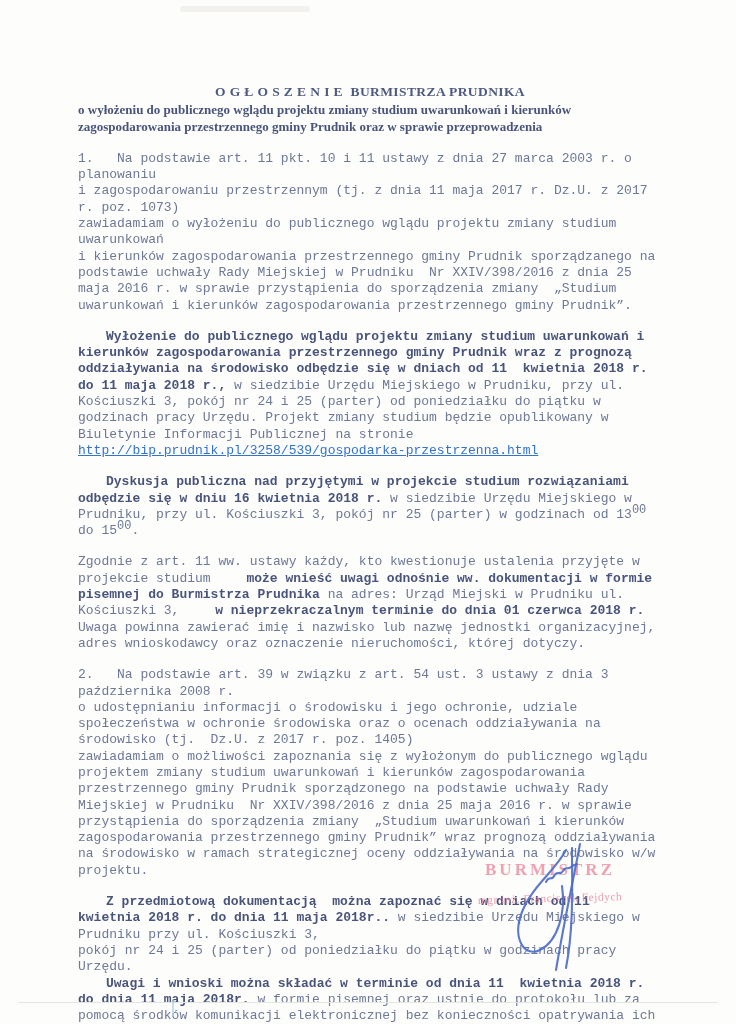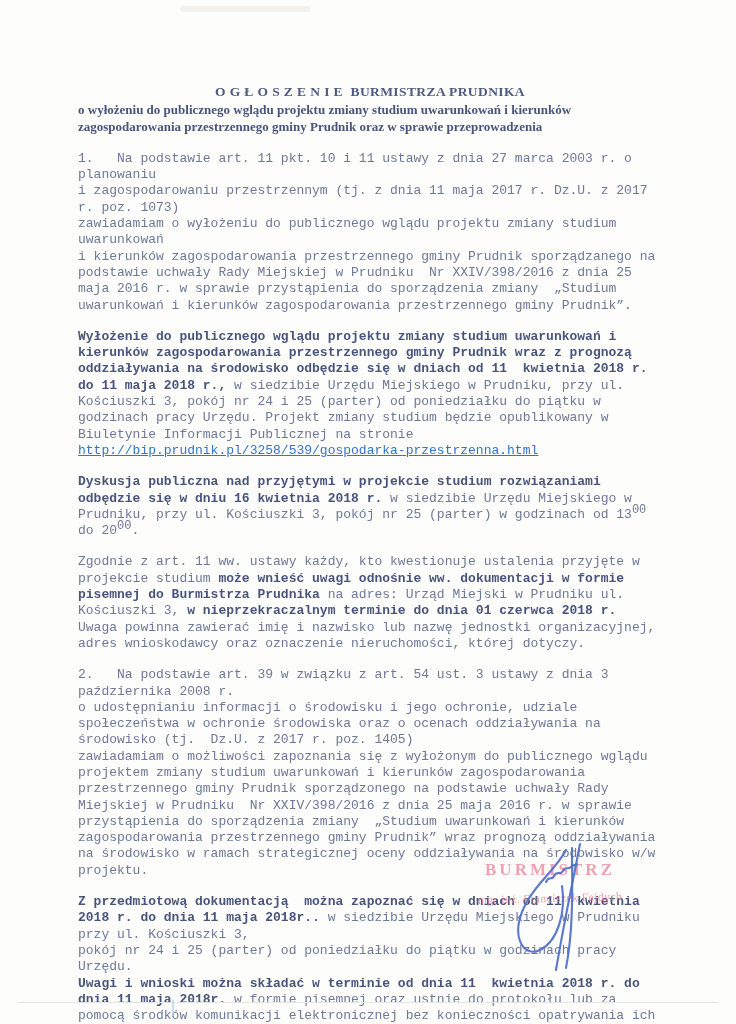--- a/index.html
+++ b/index.html
@@ -35,21 +35,21 @@
     margin:0 0 2px 0;
     letter-spacing:.4px;
   }
   .doc-subtitle{
     font-weight:bold;
     color:var(--bold);
     margin-bottom:16px;
   }
   .para{margin-bottom:15px;font-family:Liberation Mono, monospace;}
   .para span{color:var(--text);}
-  .para .b{font-weight:bold;color:var(--bold);}
+  .para .b{font-weight:bold;color:var(--bold);margin-left:28px;}
   .doc-link{
     color:var(--link);
     text-decoration:underline;
   }
   .doc-link.b{font-weight:bold;}
   sup{font-size:12px;line-height:0;}
   
   .signature{
     position:absolute;
     left:460px;top:852px;
@@ -106,21 +106,21 @@
 <div class="page">
 
   <div class="scan-smudge"></div>
 
   <div class="content">
     <h1 class="doc-title">O G Ł O S Z E N I E&nbsp; BURMISTRZA PRUDNIKA</h1>
     <div class="doc-subtitle"><span class="b">o wyłożeniu do publicznego wglądu projektu zmiany studium uwarunkowań i kierunków zagospodarowania przestrzennego gminy Prudnik oraz w sprawie przeprowadzenia</span><br></div>
     <div>
         <div class="para"><span>1.&nbsp;&nbsp;&nbsp;Na podstawie art. 11 pkt. 10 i 11 ustawy z dnia 27 marca 2003 r. o planowaniu</span><br><span>i zagospodarowaniu przestrzennym (tj. z dnia 11 maja 2017 r. Dz.U. z 2017 r. poz. 1073)</span><br><span>zawiadamiam o wyłożeniu do publicznego wglądu projektu zmiany studium uwarunkowań</span><br><span>i kierunków zagospodarowania przestrzennego gminy Prudnik sporządzanego na podstawie uchwały Rady Miejskiej w Prudniku&nbsp; Nr XXIV/398/2016 z dnia 25 maja 2016 r. w sprawie przystąpienia do sporządzenia zmiany&nbsp; „Studium uwarunkowań i kierunków zagospodarowania przestrzennego gminy Prudnik”.</span></div>
         <div class="para"><span class="b">Wyłożenie do publicznego wglądu projektu zmiany studium uwarunkowań i kierunków zagospodarowania przestrzennego gminy Prudnik wraz z prognozą oddziaływania na środowisko odbędzie się w dniach od 11&nbsp; kwietnia 2018 r. do 11 maja 2018 r.,</span><span> w siedzibie Urzędu Miejskiego w Prudniku, przy ul. Kościuszki 3, pokój nr 24 i 25 (parter) od poniedziałku do piątku w godzinach pracy Urzędu. Projekt zmiany studium będzie opublikowany w Biuletynie Informacji Publicznej na stronie&nbsp; </span><a href="#" class="doc-link">http://bip.prudnik.pl/3258/539/gospodarka-przestrzenna.html</a></div>
-        <div class="para"><span class="b">Dyskusja publiczna nad przyjętymi w projekcie studium rozwiązaniami odbędzie się w dniu 16 kwietnia 2018 r.</span><span> w siedzibie Urzędu Miejskiego w Prudniku, przy ul. Kościuszki 3, pokój nr 25 (parter) w godzinach od 13</span><sup>00</sup><span> do 20</span><sup>00</sup><span>.</span></div>
+        <div class="para"><span class="b">Dyskusja publiczna nad przyjętymi w projekcie studium rozwiązaniami odbędzie się w dniu 16 kwietnia 2018 r.</span><span> w siedzibie Urzędu Miejskiego w Prudniku, przy ul. Kościuszki 3, pokój nr 25 (parter) w godzinach od 13</span><sup>00</sup><span> do 15</span><sup>00</sup><span>.</span></div>
         <div class="para"><span>Zgodnie z art. 11 ww. ustawy każdy, kto kwestionuje ustalenia przyjęte w projekcie studium </span><span class="b">może wnieść uwagi odnośnie ww. dokumentacji w formie pisemnej do Burmistrza Prudnika</span><span> na adres: Urząd Miejski w Prudniku ul. Kościuszki 3, </span><span class="b">w nieprzekraczalnym terminie do dnia 01 czerwca 2018 r.</span><span> Uwaga powinna zawierać imię i nazwisko lub nazwę jednostki organizacyjnej, adres wnioskodawcy oraz oznaczenie nieruchomości, której dotyczy.</span></div>
         <div class="para"><span>2.&nbsp;&nbsp;&nbsp;Na podstawie art. 39 w związku z art. 54 ust. 3 ustawy z dnia 3 października 2008 r.</span><br><span>o udostępnianiu informacji o środowisku i jego ochronie, udziale społeczeństwa w ochronie środowiska oraz o ocenach oddziaływania na środowisko (tj.&nbsp; Dz.U. z 2017 r. poz. 1405)</span><br><span>zawiadamiam o możliwości zapoznania się z wyłożonym do publicznego wglądu projektem zmiany studium uwarunkowań i kierunków zagospodarowania przestrzennego gminy Prudnik sporządzonego na podstawie uchwały Rady Miejskiej w Prudniku&nbsp; Nr XXIV/398/2016 z dnia 25 maja 2016 r. w sprawie przystąpienia do sporządzenia zmiany&nbsp; „Studium uwarunkowań i kierunków zagospodarowania przestrzennego gminy Prudnik” wraz prognozą oddziaływania na środowisko w ramach strategicznej oceny oddziaływania na środowisko w/w projektu.</span></div>
         <div class="para"><span class="b">Z przedmiotową dokumentacją&nbsp; można zapoznać się w dniach od 11&nbsp; kwietnia 2018 r. do dnia 11 maja 2018r..</span><span> w siedzibie Urzędu Miejskiego w Prudniku przy ul. Kościuszki 3,</span><br><span>pokój nr 24 i 25 (parter) od poniedziałku do piątku w godzinach pracy Urzędu.</span><br><span class="b">Uwagi i wnioski można składać w terminie od dnia 11&nbsp; kwietnia 2018 r. do dnia 11 maja 2018r.</span><span> w formie pisemnej oraz ustnie do protokołu lub za pomocą środków komunikacji elektronicznej bez konieczności opatrywania ich bezpiecznym podpisem elektronicznym, o którym mowa w ustawie z dnia 18 września 2001 r. o podpisie elektronicznym na adres: </span><a href="#" class="doc-link b">um@prudnik.pl</a><br><span class="b">Organem właściwym do rozpatrzenia uwag i wniosków jest Burmistrz Prudnika.</span></div>
       </div>
   </div>
 
   <div class="signature">
     <div class="stamp-title">BURMISTRZ</div>
     <div class="stamp-name">mgr inż. Franciszek Fejdych</div>
     <svg width="100" height="130" viewBox="0 0 100 130" aria-hidden="true">

